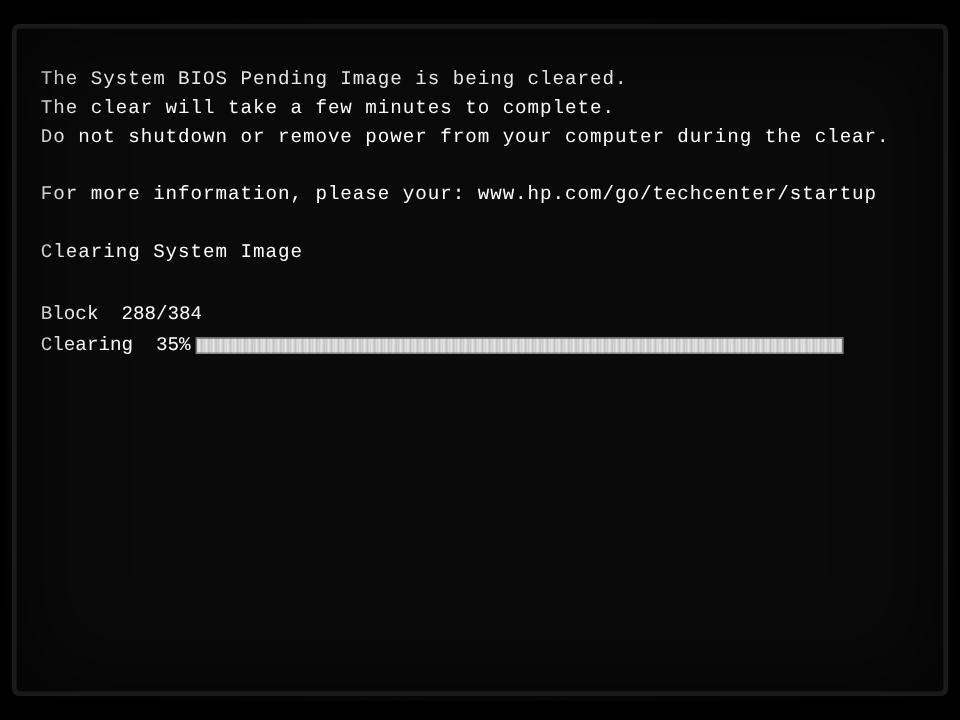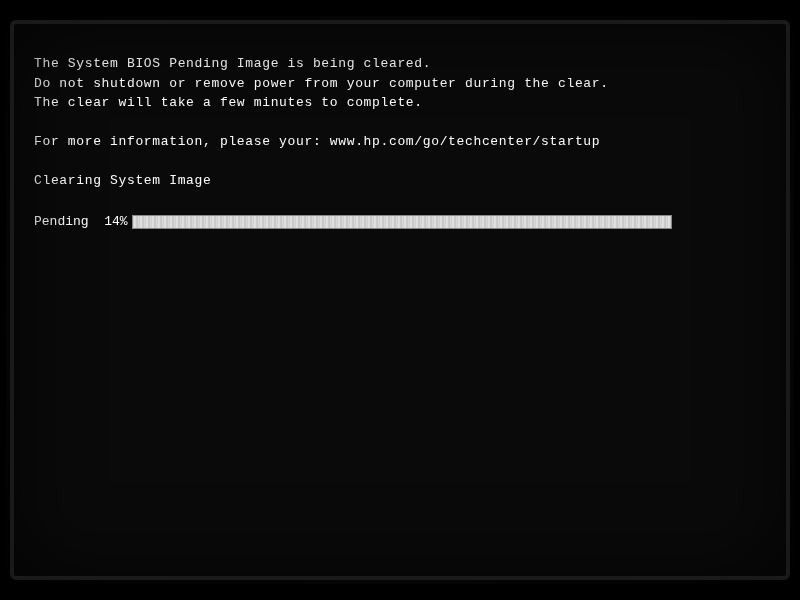--- a/index.html
+++ b/index.html
@@ -19,21 +19,21 @@
     }
 
     .screen {
       width: 780px;
       height: 560px;
       background-color: #0a0a0a;
       border: 4px solid #1a1a1a;
       border-radius: 6px;
       padding: 30px 20px 20px 20px;
       font-family: 'Courier New', Courier, monospace;
-      font-size: 13px;
+      font-size: 16px;
       color: #ffffff;
       line-height: 1.5;
       position: relative;
     }
 
     .bios-text {
       white-space: pre;
       letter-spacing: 0.05em;
     }
 
@@ -103,31 +103,37 @@
       z-index: -1;
     }
   </style>
 </head>
 <body>
 
 <div class="screen">
   <div class="outer-glow"></div>
 
   <div class="bios-text">The System BIOS Pending Image is being cleared.</div>
+  <div class="bios-text">The clear will take a few minutes to complete.</div>
   <div class="bios-text">Do not shutdown or remove power from your computer during the clear.</div>
-  <div class="bios-text">The clear will take a few minutes to complete.</div>
   <div class="bios-text">&nbsp;</div>
   <div class="bios-text">For more information, please your: www.hp.com/go/techcenter/startup</div>
   <div class="bios-text">&nbsp;</div>
   <div class="bios-text">Clearing System Image</div>
   <div class="bios-text">&nbsp;</div>
 
+  <div class="block-line">
+    <span class="block-label">Block  </span>
+    <span>288</span>
+    <span>/ </span>
+    <span>384</span>
+  </div>
 
   <div class="progress-line">
-    <span class="progress-label">Pending  </span>
-    <span>14%</span>
+    <span class="progress-label">Clearing  </span>
+    <span>35%</span>
     <div class="progress-bar-container">
       <div class="progress-bar"></div>
     </div>
   </div>
 
   <div class="vignette"></div>
 </div>
 
 </body></html>

